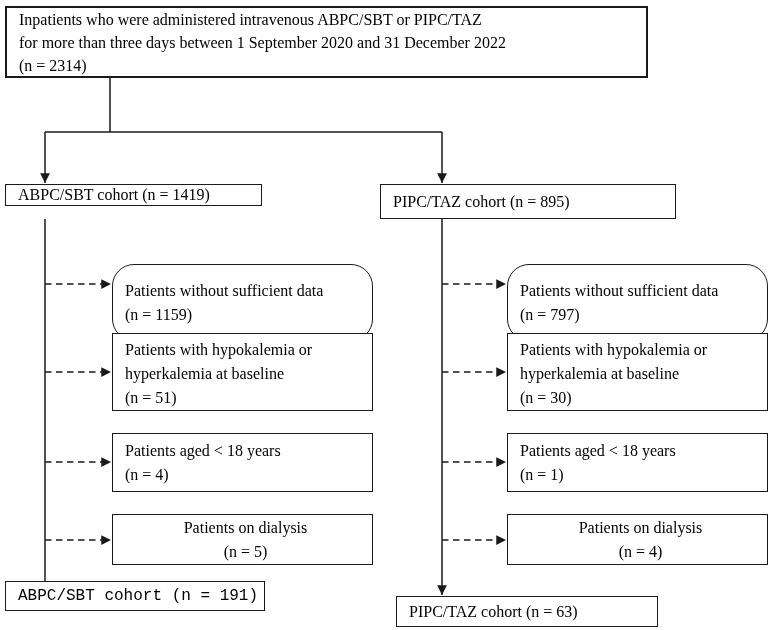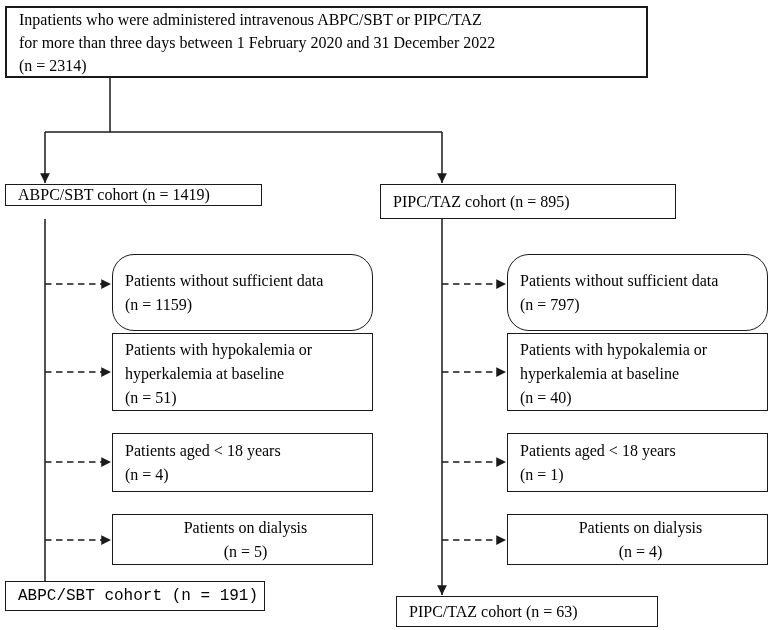--- a/index.html
+++ b/index.html
@@ -49,21 +49,21 @@
   .top-box {
     left: 5px; top: 6px; width: 643px; height: 72px;
     border-width: 2px;
     line-height: 23px;
   }
   .cohort-left  { left: 5px;   top: 184px; width: 257px; height: 22px; }
   .cohort-right { left: 380px; top: 184px; width: 296px; height: 35px; }
   .excl { width: 261px; }
   .excl-l { left: 112px; }
   .excl-r { left: 507px; }
-  .excl-row1 { top: 254px; height: 77px; border-radius: 22px; }
+  .excl-row1 { top: 264px; height: 77px; border-radius: 22px; }
   .excl-row2 { top: 333px; height: 78px; justify-content: flex-end; }
   .excl-row3 { top: 433px; height: 59px; }
   .excl-row4 { top: 514px; height: 51px; text-align: center; }
   .final-left  { left: 5px;   top: 581px; width: 260px; height: 30px; font-family: Liberation Mono, monospace; }
   .final-right { left: 396px; top: 596px; width: 262px; height: 31px; }
 </style>
 </head>
 <body>
 
 <div class="canvas">
@@ -88,21 +88,21 @@
     <path class="dashed" d="M45 540 H111" marker-end="url(#arrowhead)"></path>
 
     <path class="dashed" d="M442 284 H506" marker-end="url(#arrowhead)"></path>
     <path class="dashed" d="M442 372 H506" marker-end="url(#arrowhead)"></path>
     <path class="dashed" d="M442 462 H506" marker-end="url(#arrowhead)"></path>
     <path class="dashed" d="M442 540 H506" marker-end="url(#arrowhead)"></path>
   </svg>
 
   <div class="box top-box">
     <div class="line">Inpatients who were administered intravenous ABPC/SBT or PIPC/TAZ</div>
-    <div class="line">for more than three days between 1 February 2020 and 31 December 2022</div>
+    <div class="line">for more than three days between 1 September 2020 and 31 December 2022</div>
     <div class="line">(n = 2314)</div>
   </div>
 
   <div class="box cohort-left">
     <div class="line">ABPC/SBT cohort (n = 1419)</div>
   </div>
   <div class="box cohort-right">
     <div class="line">PIPC/TAZ cohort (n = 895)</div>
   </div>
 
@@ -124,21 +124,21 @@
     <div class="line">(n = 5)</div>
   </div>
 
   <div class="box excl excl-r excl-row1">
     <div class="line">Patients without sufficient data</div>
     <div class="line">(n = 797)</div>
   </div>
   <div class="box excl excl-r excl-row2">
     <div class="line">Patients with hypokalemia or</div>
     <div class="line">hyperkalemia at baseline</div>
-    <div class="line">(n = 40)</div>
+    <div class="line">(n = 30)</div>
   </div>
   <div class="box excl excl-r excl-row3">
     <div class="line">Patients aged &lt; 18 years</div>
     <div class="line">(n = 1)</div>
   </div>
   <div class="box excl excl-r excl-row4">
     <div class="line">Patients on dialysis</div>
     <div class="line">(n = 4)</div>
   </div>
 

